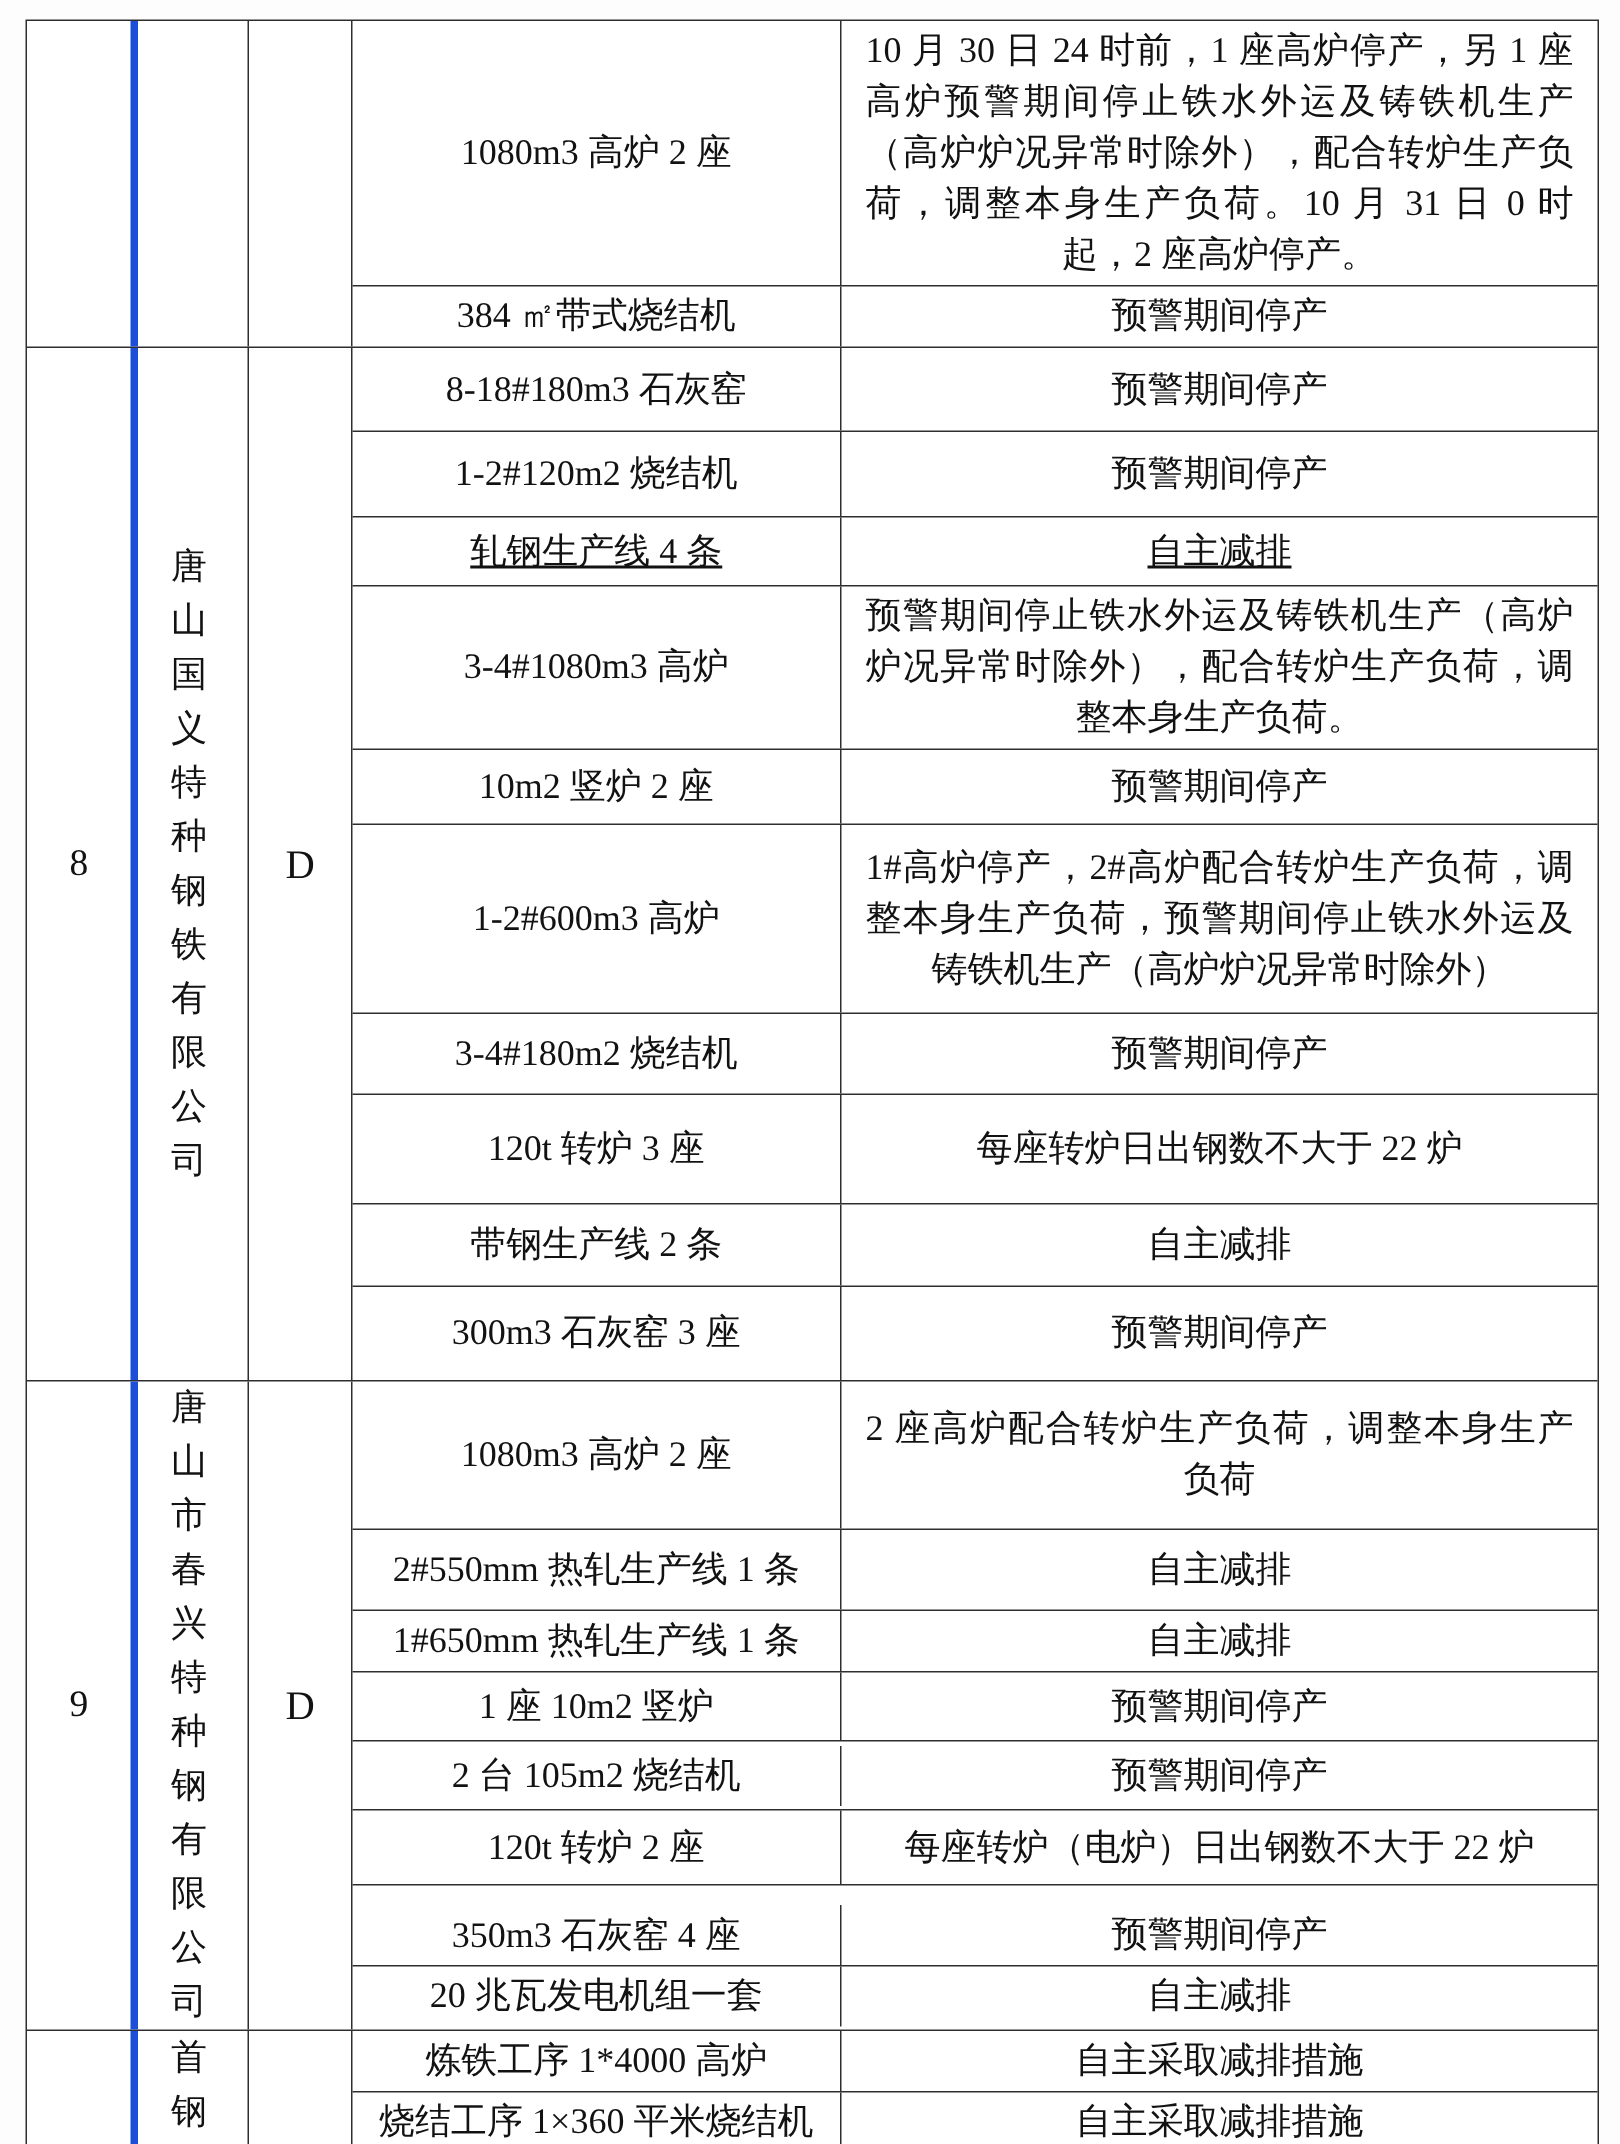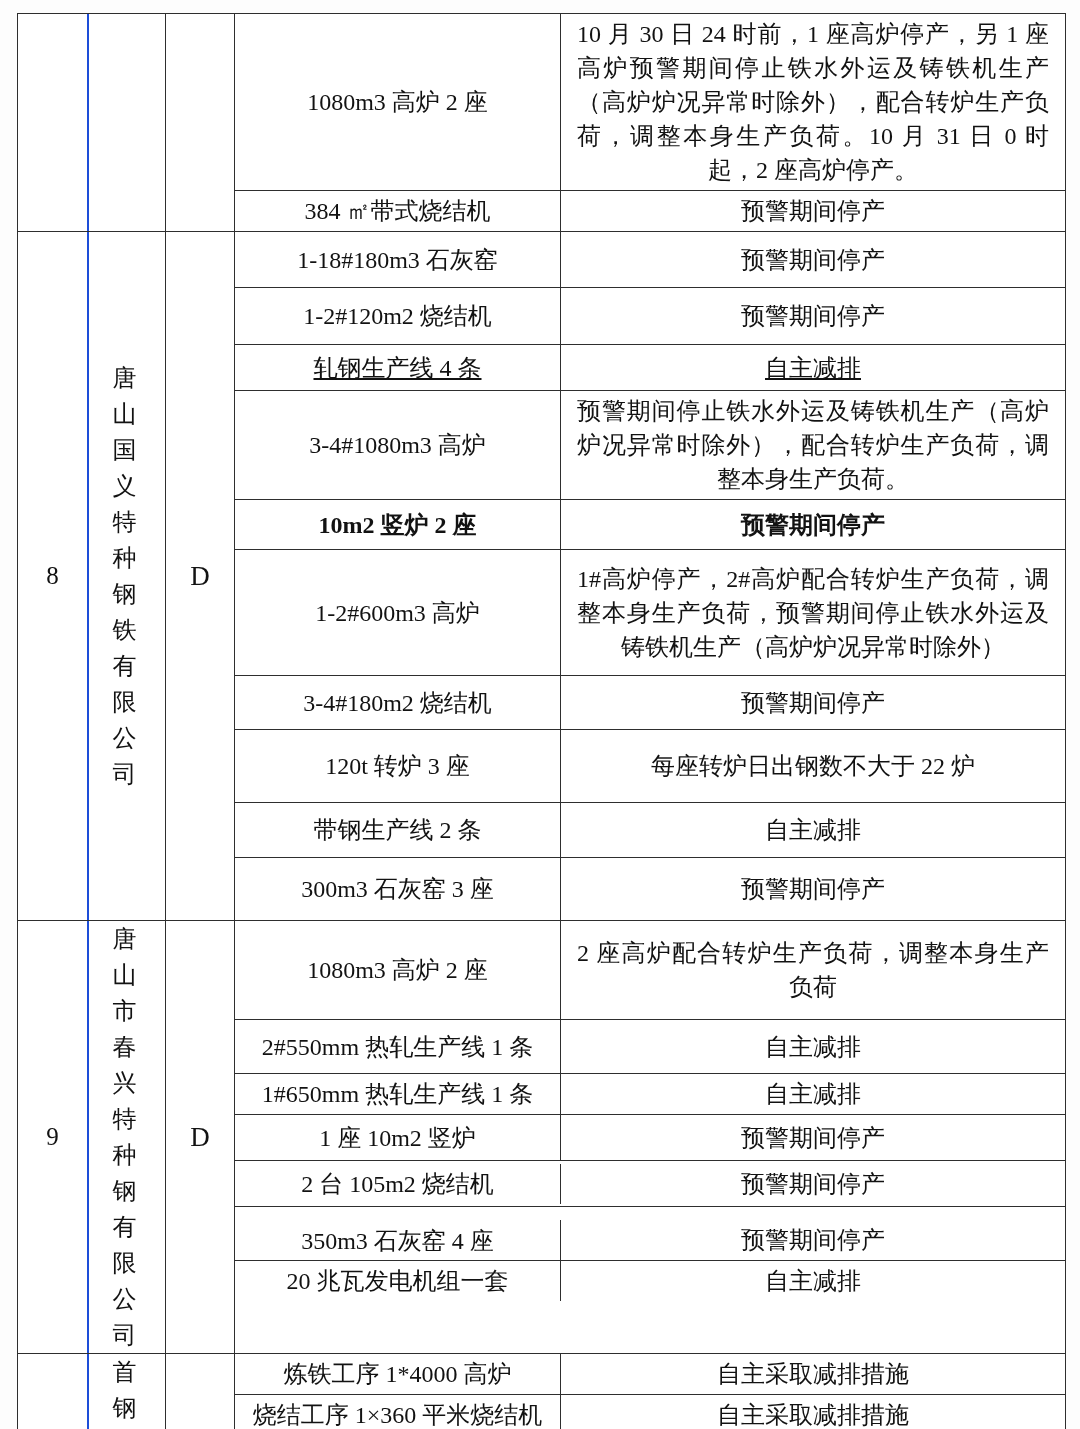--- a/index.html
+++ b/index.html
@@ -21,21 +21,21 @@
   .group + .group { border-top: 1px solid #2e2e2e; }
   .cell {
     display: flex; align-items: center; justify-content: center;
     text-align: center;
     font-size: 24px;
     line-height: 34px;
   }
   .c-index  { width: 69px; flex: 0 0 69px; font-size: 25px; }
   .c-company{
     width: 78px; flex: 0 0 78px;
-    border-left: 2px solid #1d4ed8;
+    border-left: 5px solid #1d4ed8;
     padding: 0 11px;
     letter-spacing: 5px;
     line-height: 36px;
   }
   .c-company .inner { display: block; width: 100%; text-align: center; }
   .c-grade  { width: 69px; flex: 0 0 69px; border-left: 1px solid #2e2e2e; font-size: 27px; }
   .rows { flex: 1 1 auto; border-left: 1px solid #2e2e2e; display: flex; flex-direction: column; }
   .row { display: flex; align-items: stretch; }
   .row + .row { border-top: 1px solid #2e2e2e; }
   .c-equip {
@@ -92,21 +92,21 @@
       </div>
       <div class="cell c-company">
         <span class="inner">唐山国义特种钢铁有限公司</span>
       </div>
       <div class="cell c-grade">
         <span class="inner">D</span>
       </div>
       <div class="rows">
         <div class="row" style="min-height: 55px;">
           <div class="cell c-equip">
-            <span class="inner">1-18#180m3 石灰窑</span>
+            <span class="inner">8-18#180m3 石灰窑</span>
           </div>
           <div class="cell c-measure">
             <span class="inner">预警期间停产</span>
           </div>
         </div>
         <div class="row" style="min-height: 57px;">
           <div class="cell c-equip">
             <span class="inner">1-2#120m2 烧结机</span>
           </div>
           <div class="cell c-measure">
@@ -122,21 +122,21 @@
           </div>
         </div>
         <div class="row" style="min-height: 95px;">
           <div class="cell c-equip">
             <span class="inner">3-4#1080m3 高炉</span>
           </div>
           <div class="cell c-measure just">
             <span class="inner">预警期间停止铁水外运及铸铁机生产（高炉炉况异常时除外），配合转炉生产负荷，调整本身生产负荷。</span>
           </div>
         </div>
-        <div class="row" style="min-height: 50px; font-weight: bold;">
+        <div class="row" style="min-height: 50px;">
           <div class="cell c-equip">
             <span class="inner">10m2 竖炉 2 座</span>
           </div>
           <div class="cell c-measure">
             <span class="inner">预警期间停产</span>
           </div>
         </div>
         <div class="row" style="min-height: 126px;">
           <div class="cell c-equip">
             <span class="inner">1-2#600m3 高炉</span>
@@ -221,20 +221,28 @@
           <div class="cell c-measure">
             <span class="inner">预警期间停产</span>
           </div>
         </div>
         <div class="row" style="min-height: 46px; align-items: center;">
           <div class="cell c-equip">
             <span class="inner">2 台 105m2 烧结机</span>
           </div>
           <div class="cell c-measure">
             <span class="inner">预警期间停产</span>
+          </div>
+        </div>
+        <div class="row" style="min-height: 50px;">
+          <div class="cell c-equip">
+            <span class="inner">120t 转炉 2 座</span>
+          </div>
+          <div class="cell c-measure just">
+            <span class="inner">每座转炉（电炉）日出钢数不大于 22 炉</span>
           </div>
         </div>
         <div class="row" style="min-height: 54px; align-items: flex-end;">
           <div class="cell c-equip">
             <span class="inner">350m3 石灰窑 4 座</span>
           </div>
           <div class="cell c-measure">
             <span class="inner">预警期间停产</span>
           </div>
         </div>

